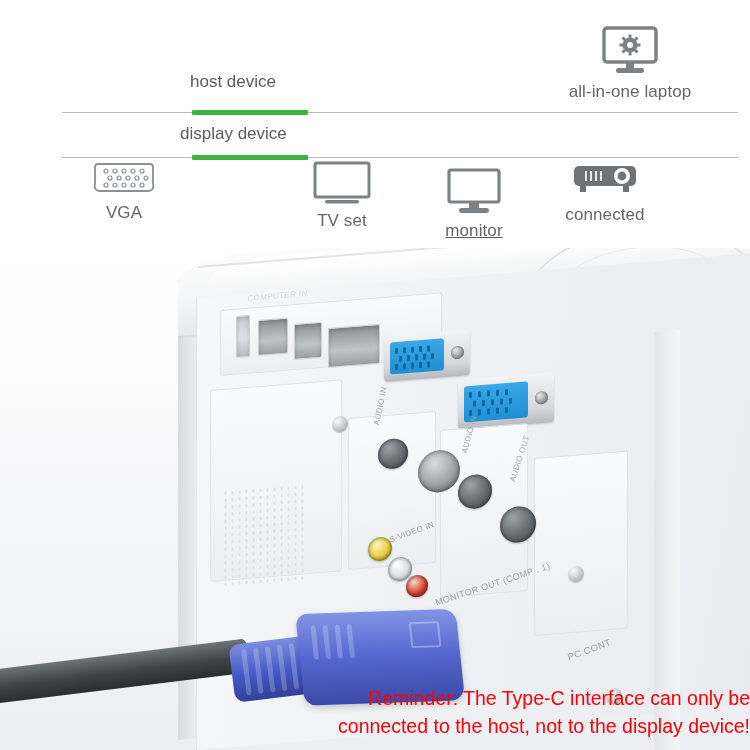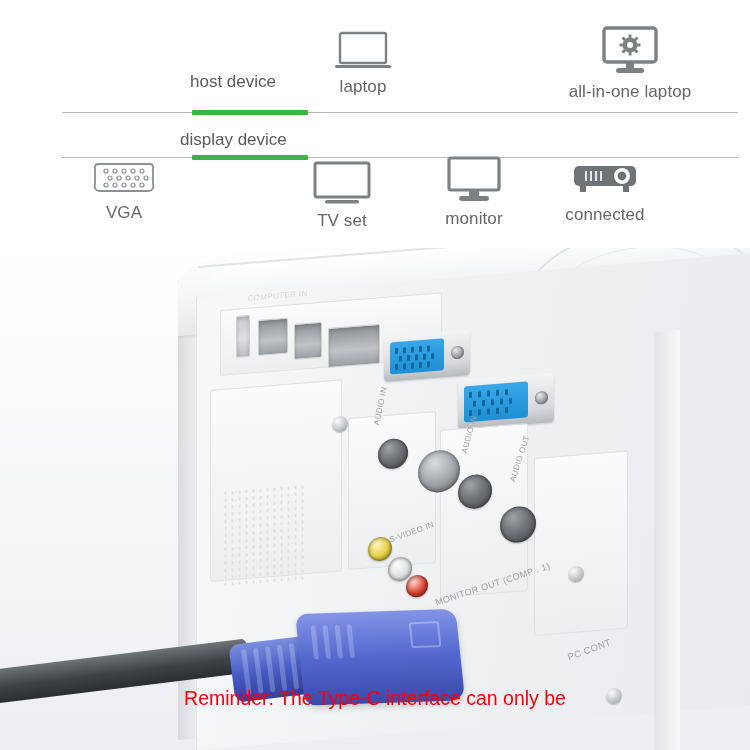--- a/index.html
+++ b/index.html
@@ -66,32 +66,32 @@
     margin: 0 auto;
   }
 
   .section-label {
     position: absolute;
     color: #5a5a5a;
     font-size: 17px;
     white-space: nowrap;
   }
   #host-label   { left: 190px; top: 72px; }
-  #display-label{ left: 180px; top: 130px; }
+  #display-label{ left: 180px; top: 124px; }
 
   
   #node-typec  { left: 72px;  top: 56px;  width: 104px; }
   #node-laptop { left: 318px; top: 30px;  width: 90px; }
   #node-phone  { left: 428px; top: 26px;  width: 108px; }
   #node-aio    { left: 540px; top: 25px;  width: 180px; }
 
   
   #node-vga    { left: 72px;  top: 160px; width: 104px; }
   #node-tv     { left: 296px; top: 160px; width: 92px; }
-  #node-monitor{ left: 428px; top: 156px; width: 92px; }
+  #node-monitor{ left: 428px; top: 168px; width: 92px; text-decoration: underline; }
   #node-proj   { left: 552px; top: 160px; width: 106px; }
 
   
   #photo {
     position: absolute;
     left: 0;
     top: 240px;
     width: 750px;
     height: 510px;
     overflow: hidden;
@@ -369,49 +369,40 @@
     top: 684px;
     width: 750px;
     text-align: center;
     color: #fb0007;
     font-size: 19.5px;
     line-height: 28px;
     font-family: "Liberation Sans", sans-serif;
     z-index: 40;
     pointer-events: none;
   }
-  #reminder span { display: block; }
+  #reminder span { display: block; text-align: right; }
 </style>
 </head>
 <body>
 
 <div id="page">
 
   <div id="diagram">
 
     <div class="rule row1"></div>
     <div class="rule row2"></div>
 
     <div class="green-bar g1"></div>
     <div class="green-bar g2"></div>
 
     <div class="section-label" id="host-label">host device</div>
 
     <div class="section-label" id="display-label">display device</div>
 
 
-    <div class="node" id="node-laptop">
-      <span class="glyph">
-        <svg width="58" height="42" viewBox="0 0 58 42">
-          <rect x="6" y="3" width="46" height="30" rx="2" ry="2" fill="none" stroke="#7d8184" stroke-width="2.4"></rect>
-          <rect x="1" y="35" width="56" height="3" rx="1.5" fill="#7d8184"></rect>
-        </svg>
-      </span>
-      <span class="cap">laptop</span>
-    </div>
 
 
     <div class="node" id="node-aio">
       <span class="glyph">
         <svg width="60" height="52" viewBox="0 0 60 52">
           <rect x="4" y="3" width="52" height="34" rx="3" ry="3" fill="none" stroke="#7d8184" stroke-width="3.4"></rect>
           <rect x="26" y="37" width="8" height="6" fill="#7d8184"></rect>
           <rect x="16" y="43" width="28" height="5" rx="2.5" fill="#7d8184"></rect>
           <g fill="#7d8184">
             <circle cx="30" cy="20" r="7.5"></circle>
@@ -609,15 +600,16 @@
       <div class="grip" style="left:26px;"></div>
       <div class="grip" style="left:38px;"></div>
       <div class="grip" style="left:50px;"></div>
       <div class="badge"></div>
     </div>
     <div class="hood-neck"></div>
   </div>
 
   <div id="reminder">
     <span>Reminder: The Type-C interface can only be</span>
+    <span>connected to the host, not to the display device!</span>
   </div>
 
 </div>
 
 </body></html>

